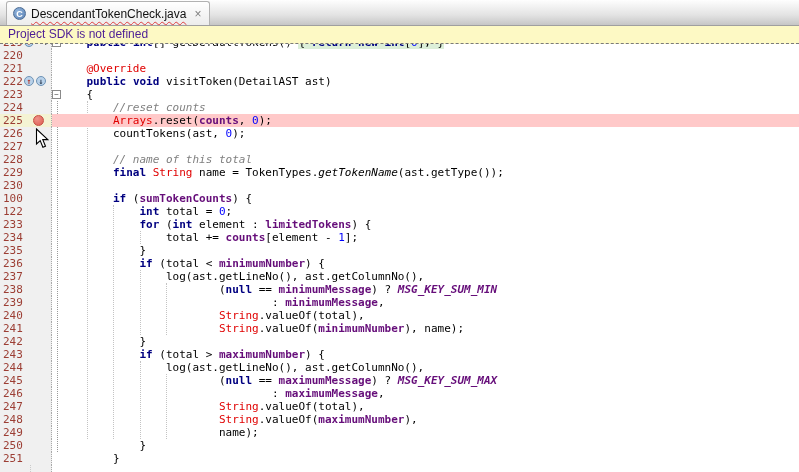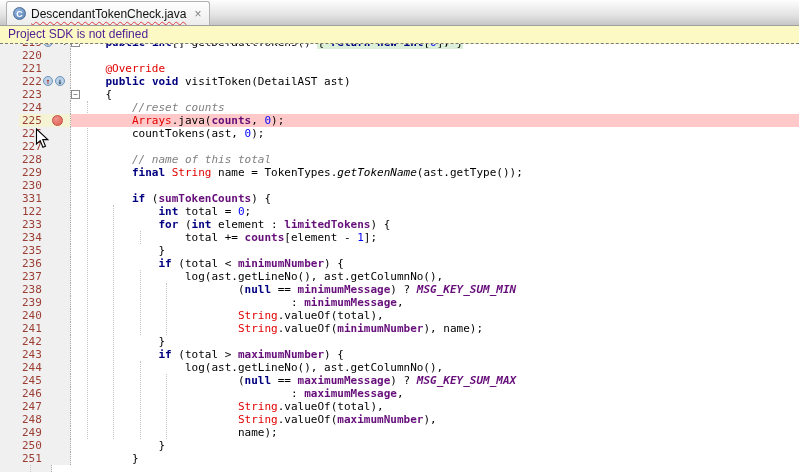--- a/index.html
+++ b/index.html
@@ -27,21 +27,21 @@
   .banner{height:18px;background:var(--banner-bg);border-bottom:1px dashed #7a7a7a;
     font-size:12px;color:#4c1d95;line-height:17px;padding-left:8px;}
 
   
   .editor{position:relative;height:428px;background:#fff;overflow:hidden;
     font-family:"DejaVu Sans Mono","Liberation Mono",monospace;font-size:11px;line-height:13px;}
   .gutter-bg{position:absolute;left:0;top:0;bottom:0;width:52px;background:var(--gutter-bg);
     border-right:1px dotted #a9a9a9;z-index:0;}
   .gutter-sep{position:absolute;left:30px;top:0;bottom:0;width:0;border-left:1px dotted #c9c9c9;}
   .editor-lines{position:relative;margin-top:-8px;z-index:2;}
-  .editor-row{display:flex;height:13px;position:relative;padding-left:19px;}
+  .editor-row{display:flex;height:13px;position:relative;}
   .gutter-cell{flex:0 0 52px;background:var(--gutter-bg);border-right:1px dotted #a9a9a9;position:relative;}
   .bp-line .gutter-cell{background:var(--bp-gutter);}
   .fold-cell{flex:0 0 8px;position:relative;}
   .code-cell{flex:1;white-space:pre;color:#000;}
   .bp-line .fold-cell,.bp-line .code-cell{background:var(--bp-line);}
   .line-num{position:absolute;left:3px;top:0;color:var(--line-num);}
 
   
   .bp-dot{position:absolute;left:33px;top:1px;width:11px;height:11px;border-radius:50%;
     background:radial-gradient(circle at 35% 30%,#ef9289,var(--bp-dot));border:1px solid #c64f44;}
@@ -151,21 +151,21 @@
           </div>
           <div class="fold-cell"></div>
           <div class="code-cell"><span class="s-com">        //reset counts</span></div>
         </div>
         <div class="editor-row bp-line">
           <div class="gutter-cell">
             <span class="line-num">225</span>
             <span class="bp-dot"></span>
           </div>
           <div class="fold-cell"></div>
-          <div class="code-cell"><span class="s-p">        </span><span class="s-err">Arrays</span><span class="s-p">.java(</span><span class="s-field">counts</span><span class="s-p">, </span><span class="s-num">0</span><span class="s-p">);</span></div>
+          <div class="code-cell"><span class="s-p">        </span><span class="s-err">Arrays</span><span class="s-p">.reset(</span><span class="s-field">counts</span><span class="s-p">, </span><span class="s-num">0</span><span class="s-p">);</span></div>
         </div>
         <div class="editor-row">
           <div class="gutter-cell">
             <span class="line-num">226</span>
           </div>
           <div class="fold-cell"></div>
           <div class="code-cell"><span class="s-p">        countTokens(ast, </span><span class="s-num">0</span><span class="s-p">);</span></div>
         </div>
         <div class="editor-row">
           <div class="gutter-cell">
@@ -190,21 +190,21 @@
         </div>
         <div class="editor-row">
           <div class="gutter-cell">
             <span class="line-num">230</span>
           </div>
           <div class="fold-cell"></div>
           <div class="code-cell"></div>
         </div>
         <div class="editor-row">
           <div class="gutter-cell">
-            <span class="line-num">331</span>
+            <span class="line-num">100</span>
           </div>
           <div class="fold-cell"></div>
           <div class="code-cell"><span class="s-p">        </span><span class="s-kw">if</span><span class="s-p"> (</span><span class="s-field">sumTokenCounts</span><span class="s-p">) {</span></div>
         </div>
         <div class="editor-row">
           <div class="gutter-cell">
             <span class="line-num">122</span>
           </div>
           <div class="fold-cell"></div>
           <div class="code-cell"><span class="s-p">            </span><span class="s-kw">int</span><span class="s-p"> total = </span><span class="s-num">0</span><span class="s-p">;</span></div>

